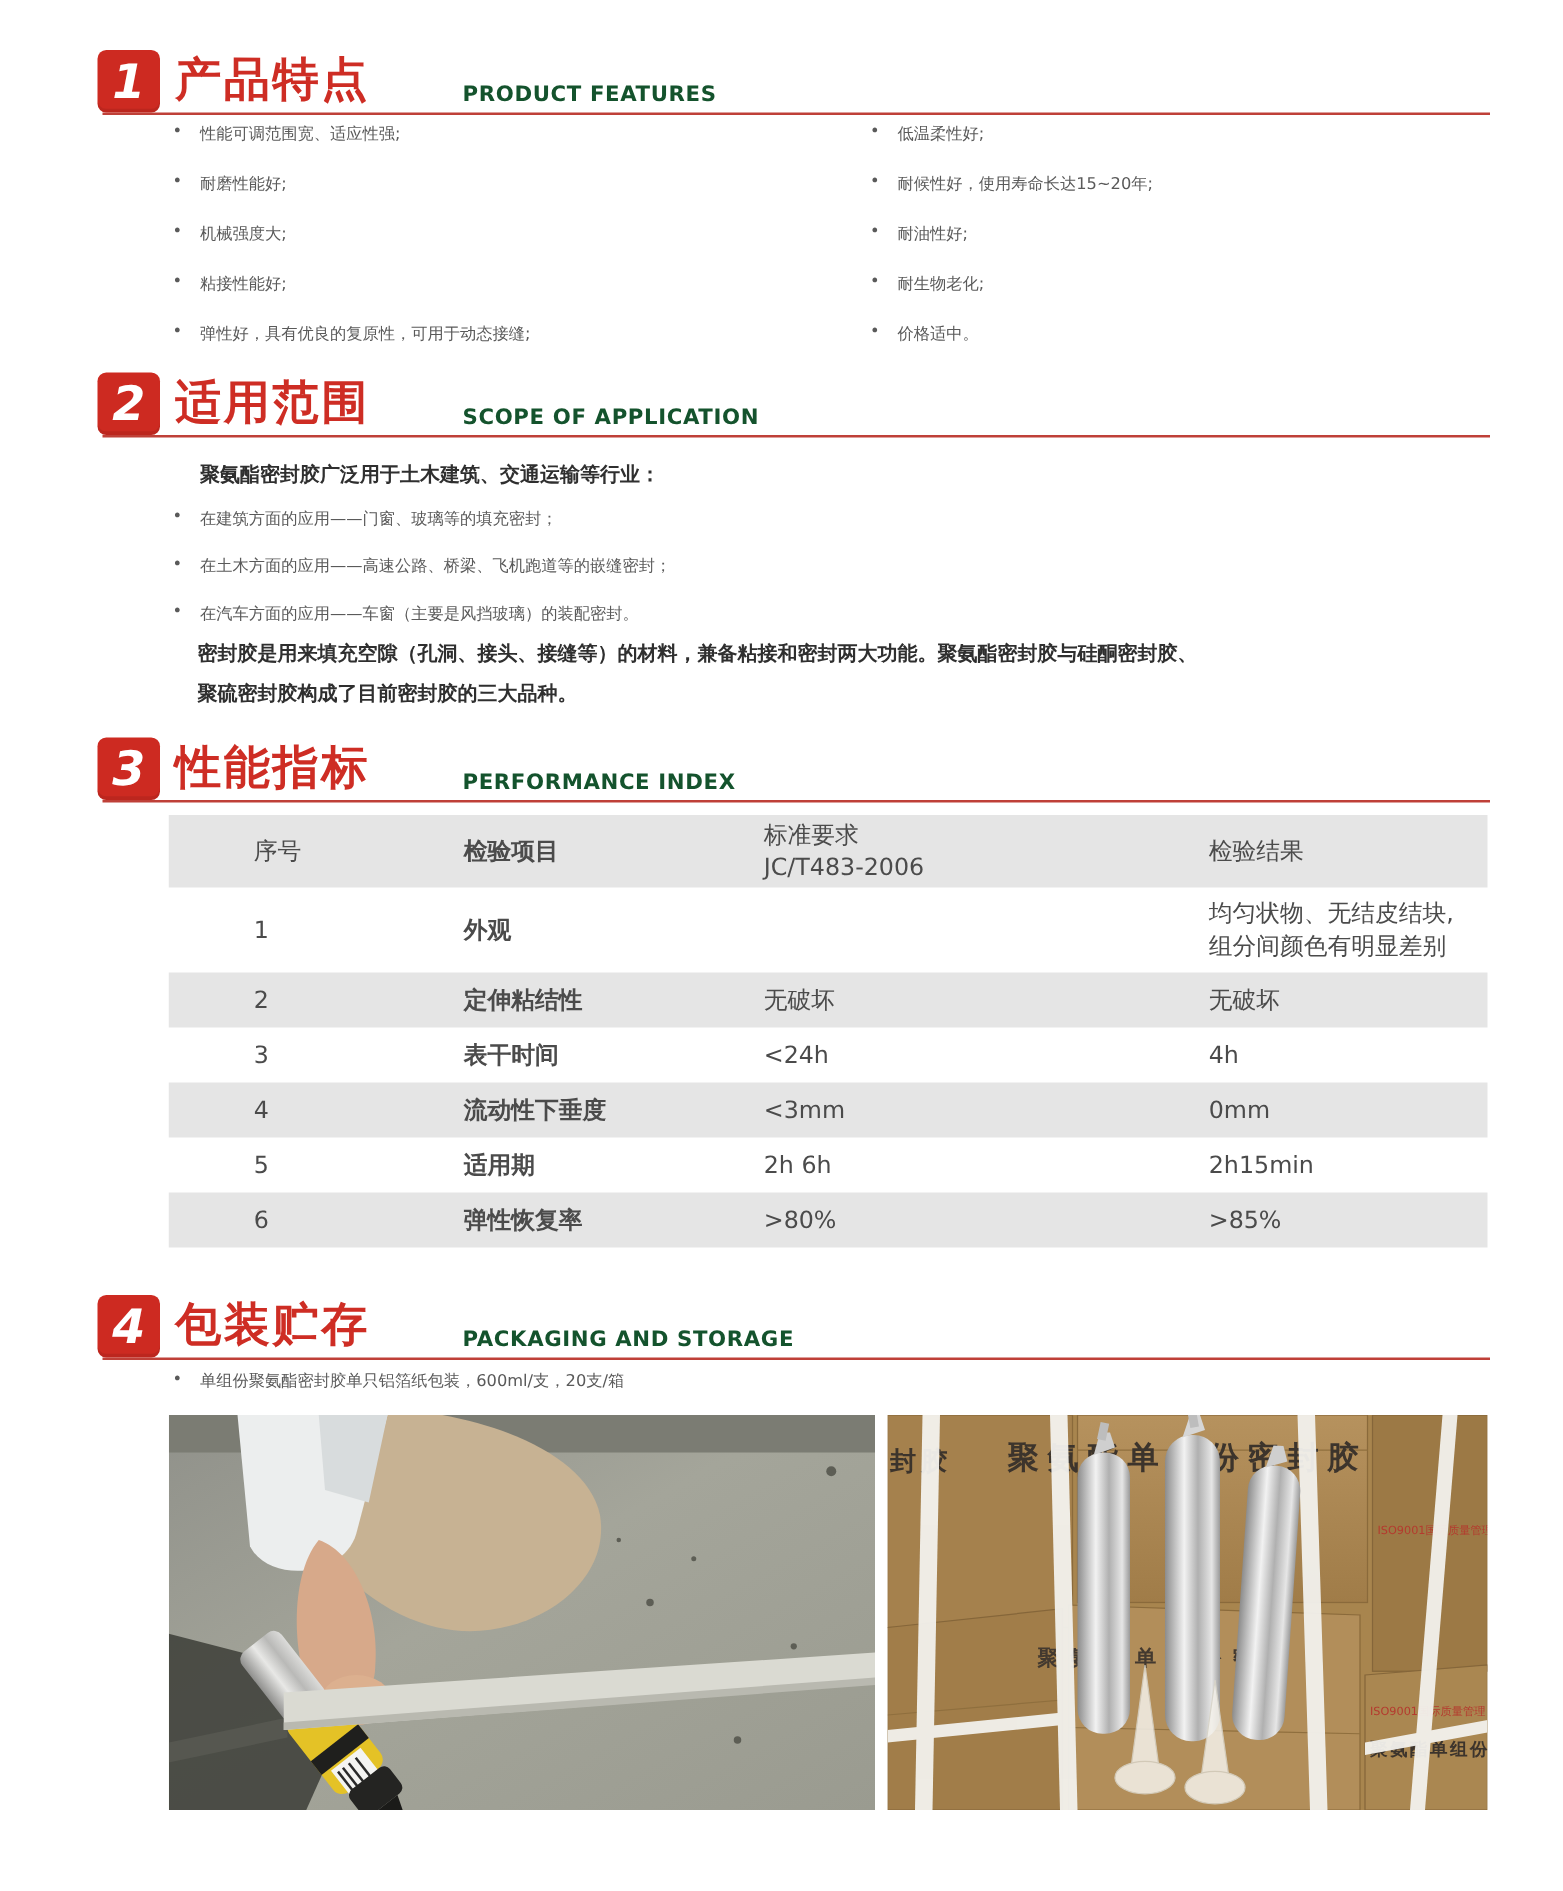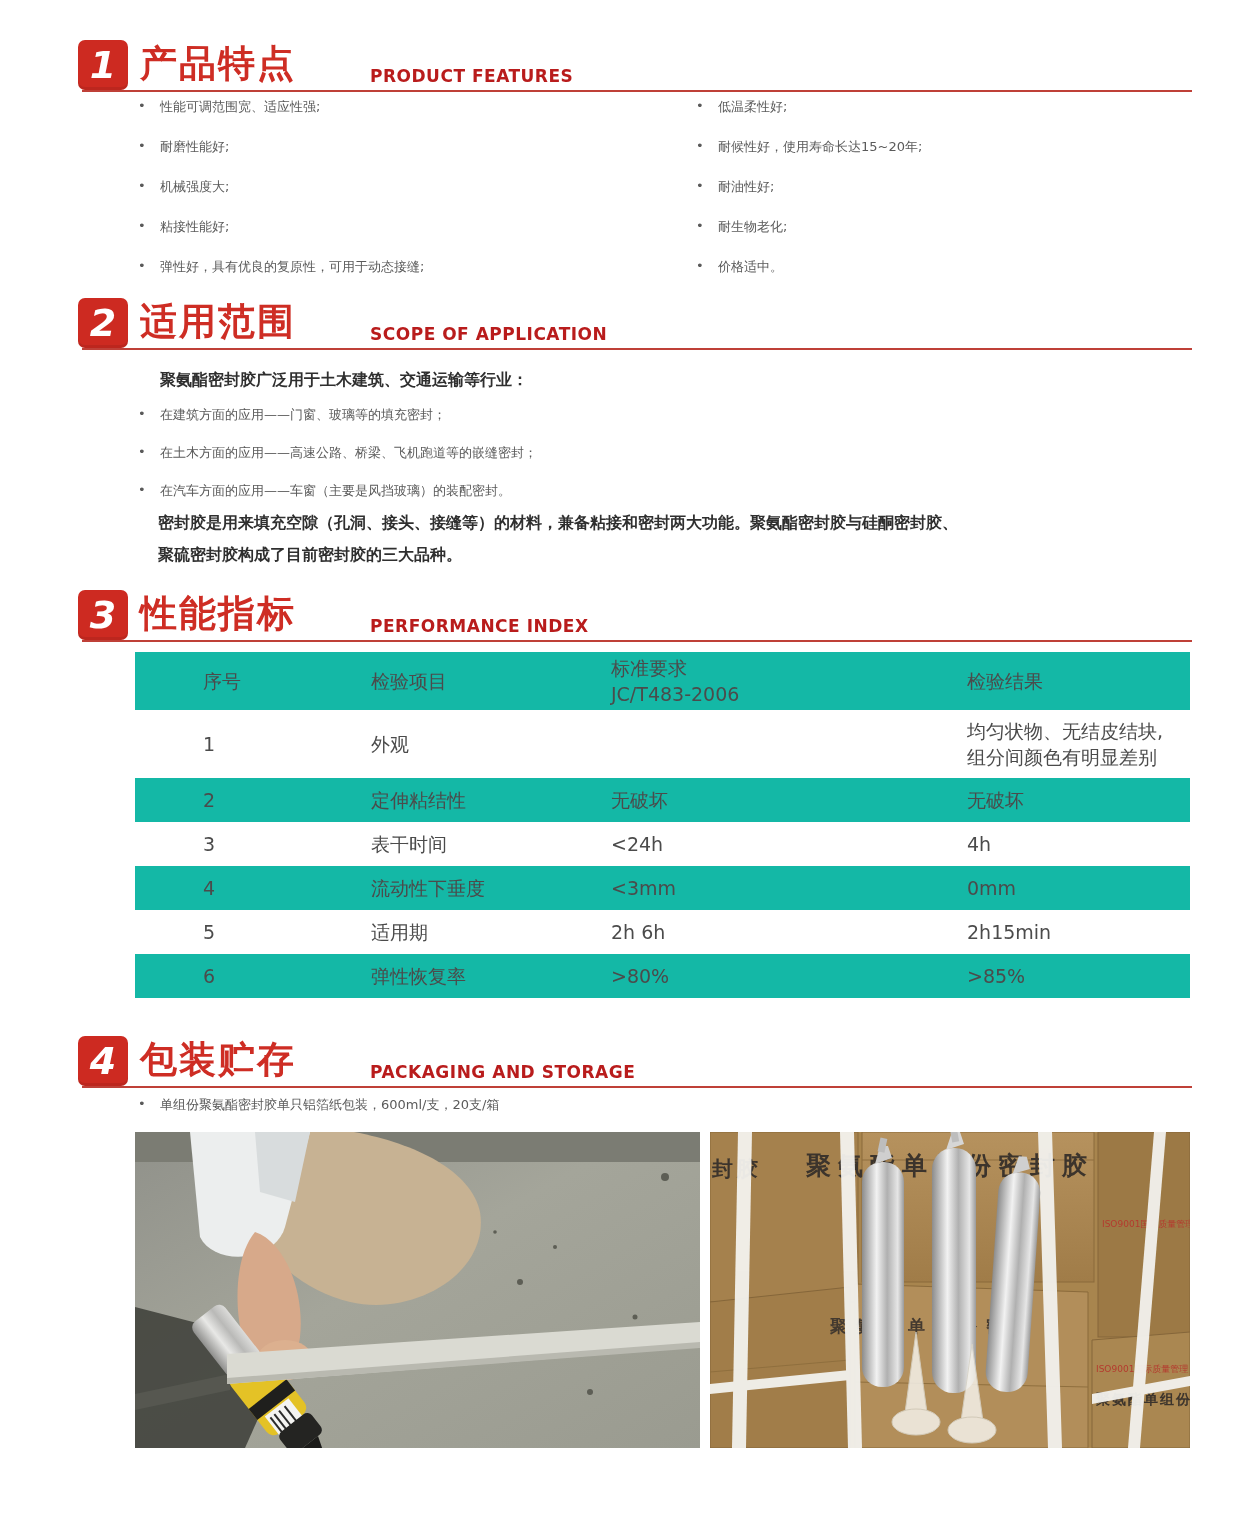--- a/index.html
+++ b/index.html
@@ -16,35 +16,35 @@
     position:absolute;left:0;top:0;width:50px;height:50px;background:#cd2a21;
     border-radius:7px;color:#fff;font-weight:bold;font-style:italic;
     font-size:38px;line-height:50px;text-align:center;z-index:2;
     box-shadow:inset 0 -3px 0 rgba(0,0,0,.08);
   }
   .sec-title{
     position:absolute;left:62px;top:0px;font-size:37px;line-height:48px;
     font-weight:bold;color:#ce2d24;letter-spacing:2px;white-space:nowrap;text-align:center;
   }
   .sec-sub{
-    position:absolute;bottom:6px;font-size:17px;font-weight:bold;color:#b91c1c;
+    position:absolute;bottom:6px;font-size:17px;font-weight:bold;color:#14532d;
     letter-spacing:.5px;white-space:nowrap;
   }
 
   
   .bullet{position:absolute;font-size:13px;color:#5a5a5a;white-space:nowrap;}
   .bullet::before{content:"•";position:absolute;left:-22px;top:0;color:#5a5a5a;}
   .lead{position:absolute;font-size:16px;font-weight:bold;color:#2f2f2f;white-space:nowrap;}
 
   
   .ptable{position:absolute;left:135px;top:652px;width:1055px;}
   .prow{position:relative;width:100%;}
-  .prow.gray{background:#14b8a6;}
+  .prow.gray{background:#e5e5e5;}
   .pcell{position:absolute;font-size:19px;color:#4b4b4b;white-space:pre-line;line-height:26px;}
-  .c1{left:68px;}  .c2{left:236px;} .c3{left:476px;} .c4{left:832px;}
+  .c1{left:68px;}  .c2{left:236px;font-weight:bold;} .c3{left:476px;} .c4{left:832px;}
   .hrow{height:58px;} .hrow .pcell{top:50%;transform:translateY(-50%);}
   .r-tall{height:68px;} .r-tall .pcell{top:50%;transform:translateY(-50%);}
   .r-std{height:44px;} .r-std .pcell{top:50%;transform:translateY(-50%);}
 
   
   .photo{position:absolute;top:1132px;height:316px;overflow:hidden;}
   #photo-left{left:135px;width:565px;}
   #photo-right{left:710px;width:480px;}
   svg{display:block;}
 </style>

